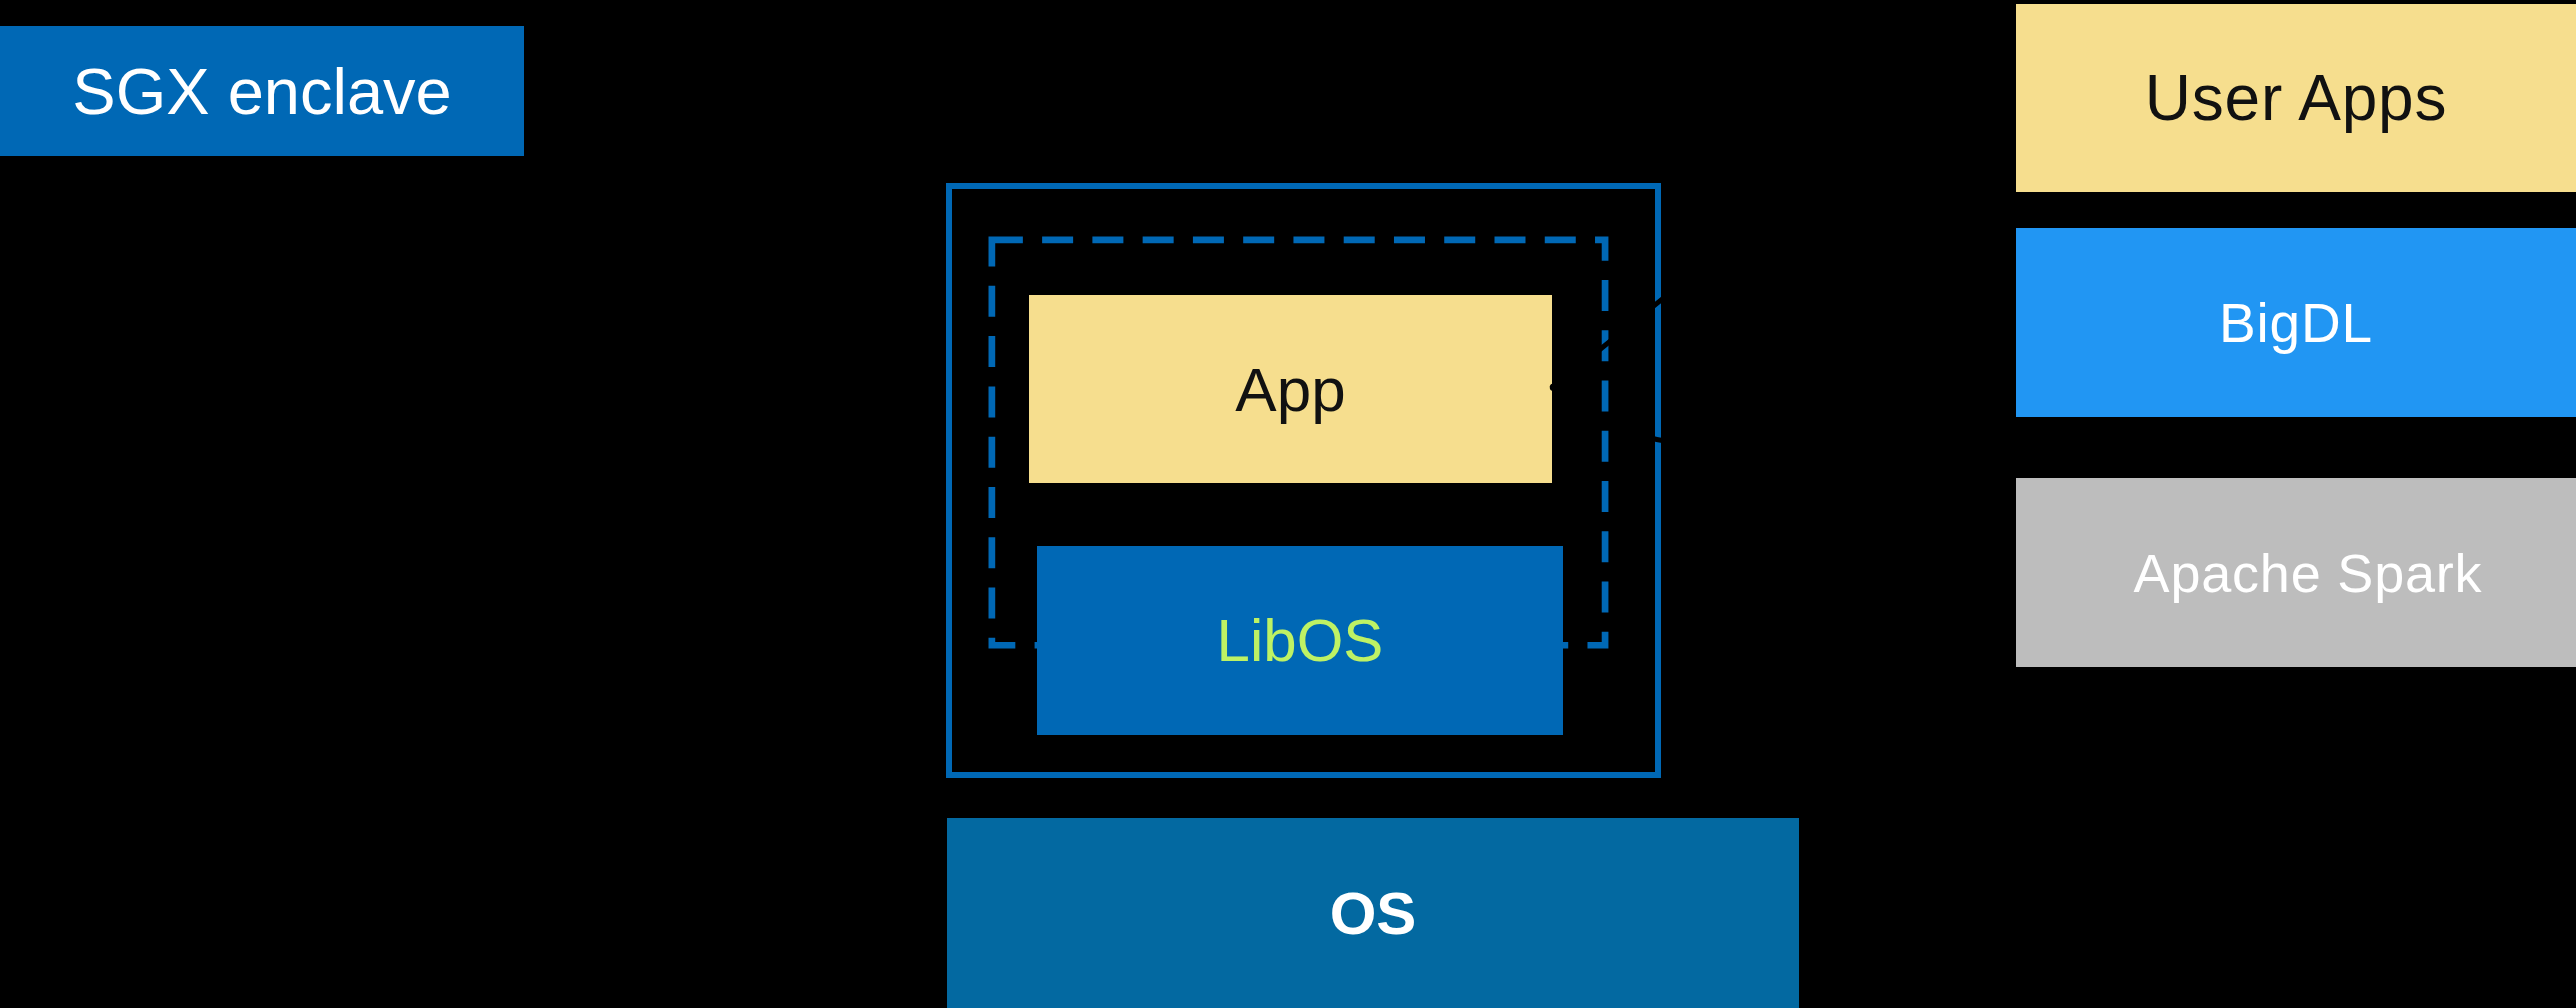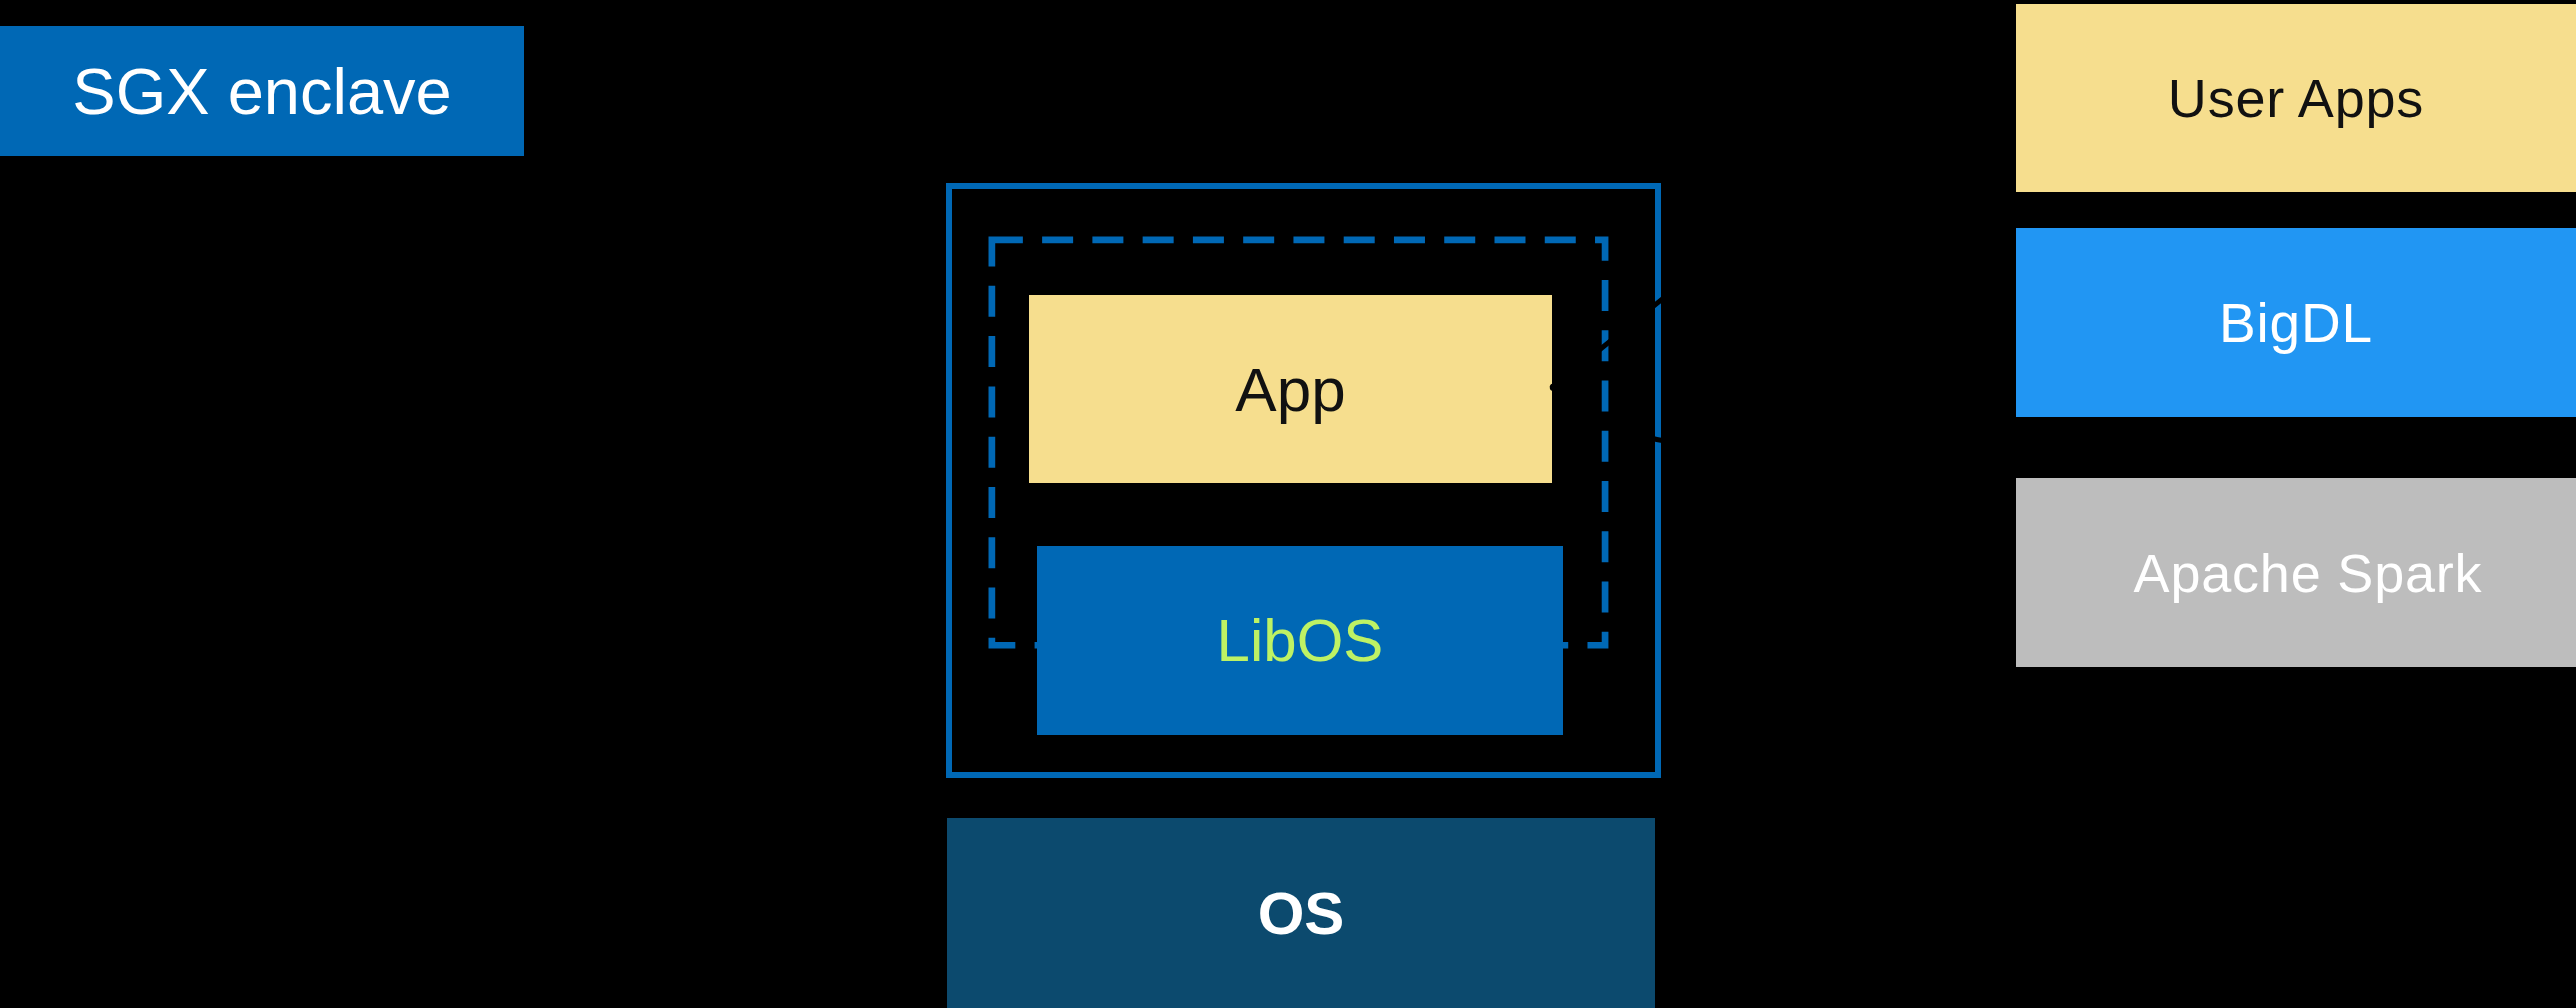--- a/index.html
+++ b/index.html
@@ -46,31 +46,31 @@
   }
   .app-box .label { color: #111111; font-size: 62px; text-align: right; }
 
   .libos-box {
     left: 1037px; top: 546px; width: 526px; height: 189px;
     background: #0068B5; z-index: 3;
   }
   .libos-box .label { color: #bef264; font-size: 60px; }
 
   .os-box {
-    left: 947px; top: 818px; width: 708px; height: 190px;
-    background: #0c4a6e;
+    left: 947px; top: 818px; width: 852px; height: 190px;
+    background: #0369a1;
   }
   .os-box .label { color: #ffffff; font-size: 60px; font-weight: 700; }
 
   
   .user-apps-box {
     left: 2016px; top: 4.2px; width: 560px; height: 188px;
     background: #F6DE8E;
   }
-  .user-apps-box .label { color: #111111; font-size: 54px; letter-spacing: 0.8px; }
+  .user-apps-box .label { color: #111111; font-size: 64px; letter-spacing: 0.8px; }
 
   .bigdl-box {
     left: 2016px; top: 228px; width: 560px; height: 189px;
     background: #2196F3;
   }
   .bigdl-box .label { color: #ffffff; font-size: 55px; letter-spacing: 0.8px; }
 
   .spark-box {
     left: 2016px; top: 478px; width: 560px; height: 189px;
     background: #BDBDBD;

